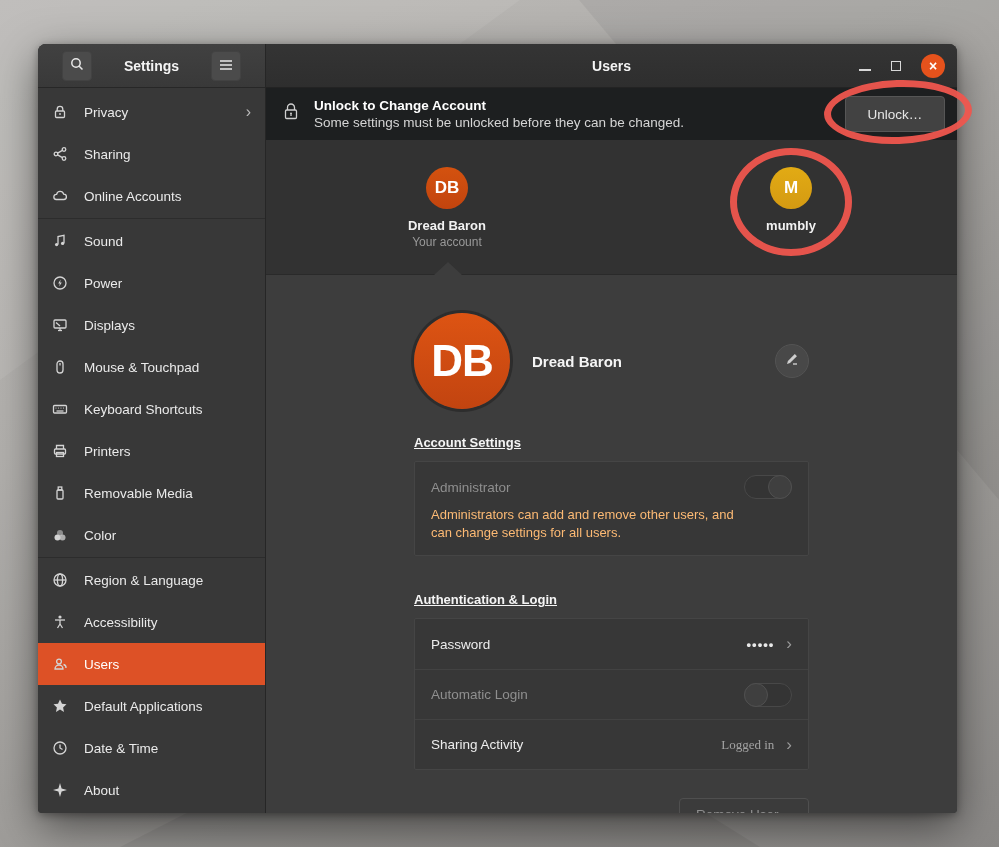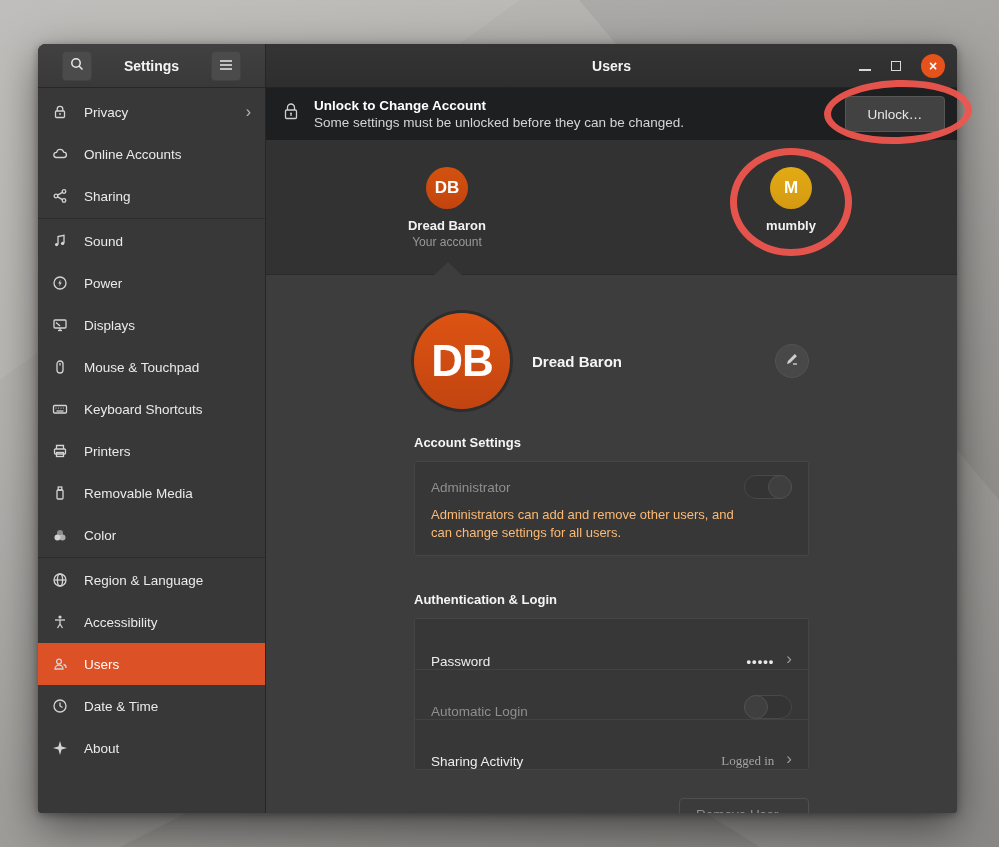--- a/index.html
+++ b/index.html
@@ -94,35 +94,35 @@
   .avatar-lg {
     width:96px; height:96px; border-radius:50%; background:linear-gradient(#dd5413,#c24410);
     box-shadow:0 0 0 3px #2d2d2d; display:flex; align-items:center; justify-content:center;
     color:#fff; font-size:44px; font-weight:bold; letter-spacing:-1px;
   }
   .profile-name { margin-left:22px; color:#f5f5f5; font-weight:bold; font-size:15px; flex:1; }
   .edit-btn { width:34px; height:34px; border-radius:50%; background:#484848; border:1px solid #535353;
               display:flex; align-items:center; justify-content:center; }
   .edit-btn svg { fill:#cfcfcf; }
 
-  .section-h { margin-top:26px; color:#f5f5f5; font-weight:bold; font-size:13px; }
+  .section-h { margin-top:26px; color:#f5f5f5; font-weight:bold; font-size:13px;text-decoration:underline; }
   .card { margin-top:11px; background:#373737; border:1px solid #454545; border-radius:2px; }
   .card-pad { padding:13px 16px 14px 16px; }
   .row-line { display:flex; align-items:center; }
   .lbl-disabled { color:#8f8f8f; font-size:13.5px; }
   .lbl { color:#ededed; font-size:13.5px; }
   .desc { margin-top:7px; color:#fdba74; font-size:13px; line-height:1.35; max-width:320px; }
   .grow { flex:1; }
 
   .toggle { width:48px; height:24px; border-radius:12px; background:#343434; border:1px solid #484848; position:relative; }
   .toggle .knob { position:absolute; top:-1px; width:24px; height:24px; border-radius:50%;
                   background:#3f3f3f; border:1px solid #505050; }
   .toggle.on .knob { right:-1px; } .toggle.off .knob { left:-1px; }
 
-  .lrow { height:50px; display:flex; align-items:flex-end; padding:0 16px; }
+  .lrow { height:50px; display:flex; align-items:center; padding:0 16px; }
   .lrow + .lrow { border-top:1px solid #424242; }
   .row-val { color:#a3a3a3; font-size:13px; margin-right:12px;font-family:Liberation Serif, serif; }
   .row-dots { color:#e8e8e8; font-size:13px; font-weight:bold; letter-spacing:1px; margin-right:12px; }
   .row-chev { color:#9a9a9a; font-size:17px; }
 
   .remove-btn {
     margin-top:28px; align-self:flex-end; height:32px; padding:0 16px; min-width:127px;
     background:#3b3b3b; border:1px solid #4f4f4f; border-radius:4px; color:#8f8f8f; font-size:13.5px;
     display:flex; align-items:center; justify-content:center;
   }
@@ -172,36 +172,36 @@
               <rect x="3.5" y="7" width="9" height="6.5" rx="1"></rect>
               <circle class="f" cx="8" cy="10" r="0.9"></circle>
             </svg>
           </span>
         <span>Privacy</span>
         <span class="chev">›</span>
       </div>
       <div class="sb-item">
         <span class="ic">
             <svg width="16" height="16" viewBox="0 0 16 16">
-              <path d="M4.3 11.5a2.6 2.6 0 0 1 .3-5.2 3.6 3.6 0 0 1 7-0.2 2.3 2.3 0 0 1 .2 5.4z"></path>
-            </svg>
-          </span>
-        <span>Online Accounts</span>
-      </div>
-      <div class="sb-item">
-        <span class="ic">
-            <svg width="16" height="16" viewBox="0 0 16 16">
               <circle cx="4" cy="8" r="1.8"></circle>
               <circle cx="12" cy="3.5" r="1.8"></circle>
               <circle cx="12" cy="12.5" r="1.8"></circle>
               <line x1="5.6" y1="7.1" x2="10.4" y2="4.4"></line>
               <line x1="5.6" y1="8.9" x2="10.4" y2="11.6"></line>
             </svg>
           </span>
         <span>Sharing</span>
+      </div>
+      <div class="sb-item">
+        <span class="ic">
+            <svg width="16" height="16" viewBox="0 0 16 16">
+              <path d="M4.3 11.5a2.6 2.6 0 0 1 .3-5.2 3.6 3.6 0 0 1 7-0.2 2.3 2.3 0 0 1 .2 5.4z"></path>
+            </svg>
+          </span>
+        <span>Online Accounts</span>
       </div>
       <div class="sb-sep"></div>
       <div class="sb-item">
         <span class="ic">
             <svg width="16" height="16" viewBox="0 0 16 16">
               <path d="M6 11.5V3.5l6-1.2v8"></path>
               <circle class="f" cx="4.6" cy="11.6" r="1.6"></circle>
               <circle class="f" cx="10.6" cy="10.4" r="1.6"></circle>
             </svg>
           </span>
@@ -303,20 +303,28 @@
       </div>
       <div class="sb-item selected">
         <span class="ic">
             <svg width="16" height="16" viewBox="0 0 16 16">
               <circle cx="7" cy="5.5" r="2.4"></circle>
               <path d="M3 13a4 4 0 0 1 8 0z"></path>
               <path d="M11.5 8.5a3.2 3.2 0 0 1 2.5 3.5"></path>
             </svg>
           </span>
         <span>Users</span>
+      </div>
+      <div class="sb-item">
+        <span class="ic">
+            <svg width="16" height="16" viewBox="0 0 16 16">
+              <path class="f" d="M8 1.5l2 4.3 4.5.5-3.4 3.1.9 4.5L8 11.6 4 13.9l.9-4.5L1.5 6.3 6 5.8z"></path>
+            </svg>
+          </span>
+        <span>Default Applications</span>
       </div>
       <div class="sb-item">
         <span class="ic">
             <svg width="16" height="16" viewBox="0 0 16 16">
               <circle cx="8" cy="8" r="6"></circle>
               <path d="M8 4.5V8l2.5 1.5"></path>
             </svg>
           </span>
         <span>Date &amp; Time</span>
       </div>

